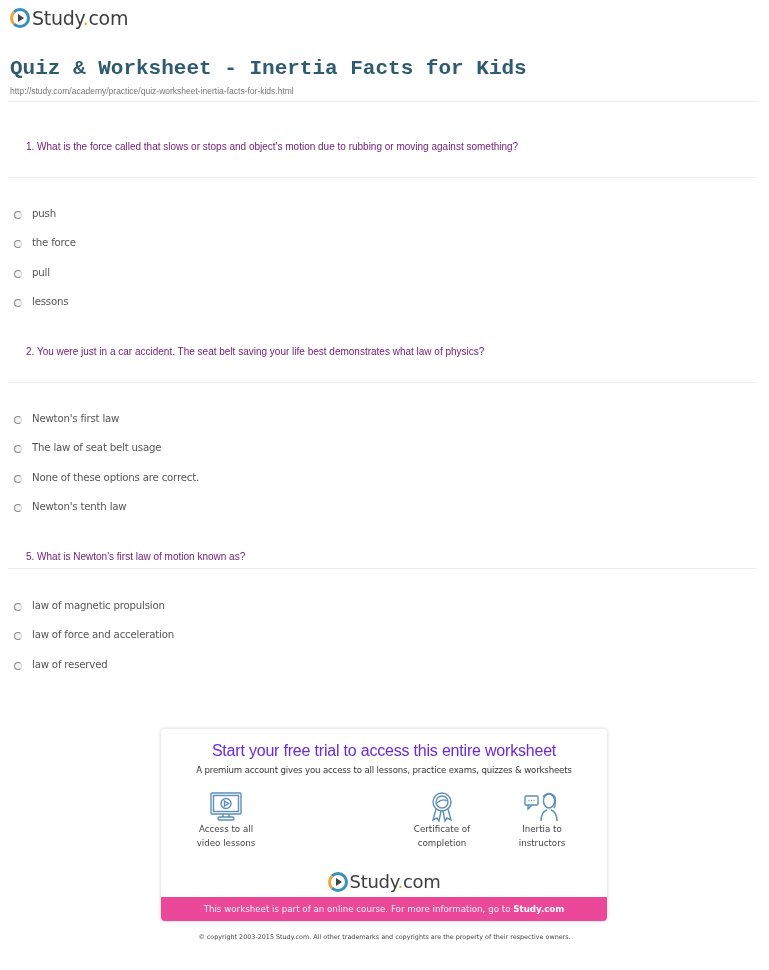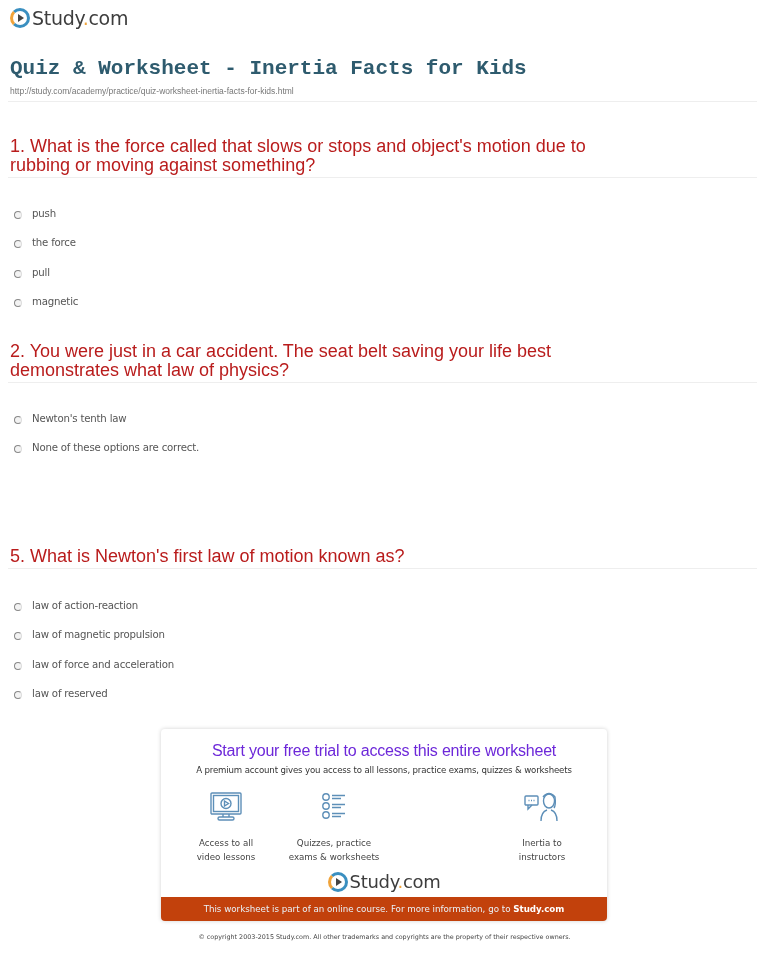--- a/index.html
+++ b/index.html
@@ -9,35 +9,35 @@
     .logo { position: absolute; left: 10px; top: 5px; display: flex; align-items: center; height: 26px; }
     .logo-mark { width: 20px; height: 20px; border-radius: 50%; border: 3px solid #3a8fc0; border-left-color: #f0a33a; display: flex; align-items: center; justify-content: center; margin-right: 2px; }
     .logo-mark span { width: 0; height: 0; border-top: 4px solid transparent; border-bottom: 4px solid transparent; border-left: 6px solid #444; margin-left: 2px; }
     .logo-text { font-family: "DejaVu Sans", sans-serif; font-size: 19px; color: #3d3d3d; letter-spacing: -0.3px; }
     .logo-text .dot { color: #f0a33a; }
 
     .title { position: absolute; left: 10px; top: 57px; font-size: 21px; font-weight: bold; color: #2e5b6e; font-family: Liberation Mono, monospace; }
     .url { position: absolute; left: 10px; top: 86px; font-size: 8.5px; color: #777; }
     .hr { position: absolute; left: 8px; right: 12px; height: 1px; background: #eeeeee; }
 
-    .question { position: absolute; left: 10px; width: 620px; font-size: 18px; line-height: 19px; color: #b91c1c; }
+    .question { position: absolute; left: 26px; width: 620px; font-size: 10px; line-height: 19px; color: #701a75; }
     .options { position: absolute; left: 14px; }
     .option { display: flex; align-items: flex-end; height: 29.6px; }
     .radio { width: 8px; height: 8px; border-radius: 50%; border: 1.5px solid #888; border-right-color: #ddd; margin-right: 10px; background: #f3f3f3; }
     .opt-label { font-family: "DejaVu Sans", sans-serif; font-size: 10.2px; color: #555; letter-spacing: -0.2px; }
 
     .promo { position: absolute; left: 161px; top: 729px; width: 446px; height: 192px; background: #fff; border-radius: 4px; box-shadow: 0 0 4px rgba(0,0,0,0.18); overflow: hidden; }
     .promo-title { position: absolute; top: 13px; width: 100%; text-align: center; font-family: Liberation Sans, sans-serif; font-size: 16px; color: #6d28d9; letter-spacing: -0.2px; }
     .promo-sub { position: absolute; top: 36px; width: 100%; text-align: center; font-family: "DejaVu Sans", sans-serif; font-size: 8.6px; color: #333; letter-spacing: -0.15px; }
     .feature { position: absolute; top: 62px; width: 110px; text-align: center; }
     .feature svg { display: block; margin: 0 auto; }
-    .feature-label { margin-top: 14px; font-family: "DejaVu Sans", sans-serif; font-size: 8.7px; line-height: 13.5px; color: #444; text-align: center; }
+    .feature-label { margin-top: 0; font-family: "DejaVu Sans", sans-serif; font-size: 8.7px; line-height: 13.5px; color: #444; text-align: center; }
     .promo-logo { position: absolute; top: 142px; width: 100%; display: flex; justify-content: center; align-items: center; }
     .promo-logo .logo-text { font-size: 18px; }
-    .promo-bar { position: absolute; bottom: 0; left: 0; width: 100%; height: 24px; background: #c2410c; color: #eaf2f9; font-family: "DejaVu Sans", sans-serif; font-size: 8.7px; line-height: 24px; text-align: center; }
+    .promo-bar { position: absolute; bottom: 0; left: 0; width: 100%; height: 24px; background: #ec4899; color: #eaf2f9; font-family: "DejaVu Sans", sans-serif; font-size: 8.7px; line-height: 24px; text-align: center; }
     .promo-bar b { color: #fff; }
 
     .copyright { position: absolute; left: 0; width: 769px; top: 933px; text-align: center; font-family: "DejaVu Sans", sans-serif; font-size: 6.4px; line-height: 8.5px; color: #444; }
   </style>
 </head>
 <body>
 
 <div class="logo">
   <div class="logo-mark">
       <span></span>
@@ -59,44 +59,48 @@
   <div class="option">
       <span class="radio"></span>
       <span class="opt-label">the force</span>
     </div>
   <div class="option">
       <span class="radio"></span>
       <span class="opt-label">pull</span>
     </div>
   <div class="option">
       <span class="radio"></span>
-      <span class="opt-label">magnetic</span>
+      <span class="opt-label">lessons</span>
     </div>
 </div>
 
 <div class="question" style="top:342px">2. You were just in a car accident. The seat belt saving your life best demonstrates what law of physics?</div>
 <div class="hr" style="top:382px"></div>
 <div class="options" style="top:394px">
   <div class="option">
       <span class="radio"></span>
-      <span class="opt-label">Newton's tenth law</span>
+      <span class="opt-label">Newton's first law</span>
+    </div>
+  <div class="option">
+      <span class="radio"></span>
+      <span class="opt-label">The law of seat belt usage</span>
     </div>
   <div class="option">
       <span class="radio"></span>
       <span class="opt-label">None of these options are correct.</span>
+    </div>
+  <div class="option">
+      <span class="radio"></span>
+      <span class="opt-label">Newton's tenth law</span>
     </div>
 </div>
 
 <div class="question" style="top:547px">5. What is Newton's first law of motion known as?</div>
 <div class="hr" style="top:568px"></div>
 <div class="options" style="top:581px">
-  <div class="option">
-      <span class="radio"></span>
-      <span class="opt-label">law of action-reaction</span>
-    </div>
   <div class="option">
       <span class="radio"></span>
       <span class="opt-label">law of magnetic propulsion</span>
     </div>
   <div class="option">
       <span class="radio"></span>
       <span class="opt-label">law of force and acceleration</span>
     </div>
   <div class="option">
       <span class="radio"></span>
@@ -116,33 +120,34 @@
       <path d="M15.5 10 L19.5 12.5 L15.5 15 Z"></path>
       <path d="M14 23 L14 26 M20 23 L20 26"></path>
       <rect x="9" y="26" width="16" height="3" rx="1.5"></rect>
     </svg>
     <div class="feature-label">
         <div>Access to all</div>
         <div>video lessons</div>
       </div>
   </div>
 
-  <div class="feature" style="left:118px">
+
+  <div class="feature" style="left:226px">
     <svg width="34" height="32" viewBox="0 0 34 32" fill="none" stroke="#5d8fb8" stroke-width="1.4">
-      <circle cx="9" cy="6" r="3.2"></circle>
-        <circle cx="9" cy="15" r="3.2"></circle>
-        <circle cx="9" cy="24" r="3.2"></circle>
-      <path d="M15 4.5 H28 M15 7.5 H24 M15 13.5 H28 M15 16.5 H24 M15 22.5 H28 M15 25.5 H24"></path>
+      <circle cx="17" cy="11" r="9"></circle>
+      <circle cx="17" cy="11" r="6"></circle>
+      <path d="M12 12 Q17 7 22 10"></path>
+      <path d="M11 18 L8 29 L12 27 L14 30 L16 20"></path>
+      <path d="M23 18 L26 29 L22 27 L20 30 L18 20"></path>
     </svg>
     <div class="feature-label">
-        <div>Quizzes, practice</div>
-        <div>exams &amp; worksheets</div>
+        <div>Certificate of</div>
+        <div>completion</div>
       </div>
   </div>
-
 
   <div class="feature" style="left:326px">
     <svg width="38" height="32" viewBox="0 0 38 32" fill="none" stroke="#5d8fb8" stroke-width="1.4">
       <rect x="2" y="5" width="13" height="9" rx="1"></rect>
       <path d="M5 14 L5 18 L9 14"></path>
       <path d="M5.5 9.5 H6.5 M8 9.5 H9 M10.5 9.5 H11.5"></path>
       <ellipse cx="26" cy="10" rx="5.5" ry="7"></ellipse>
       <path d="M20 6 Q26 -1 32 6 Q33 14 31 17"></path>
       <path d="M18 30 Q18 21 24 19 M34 30 Q34 21 28 19"></path>
     </svg>

